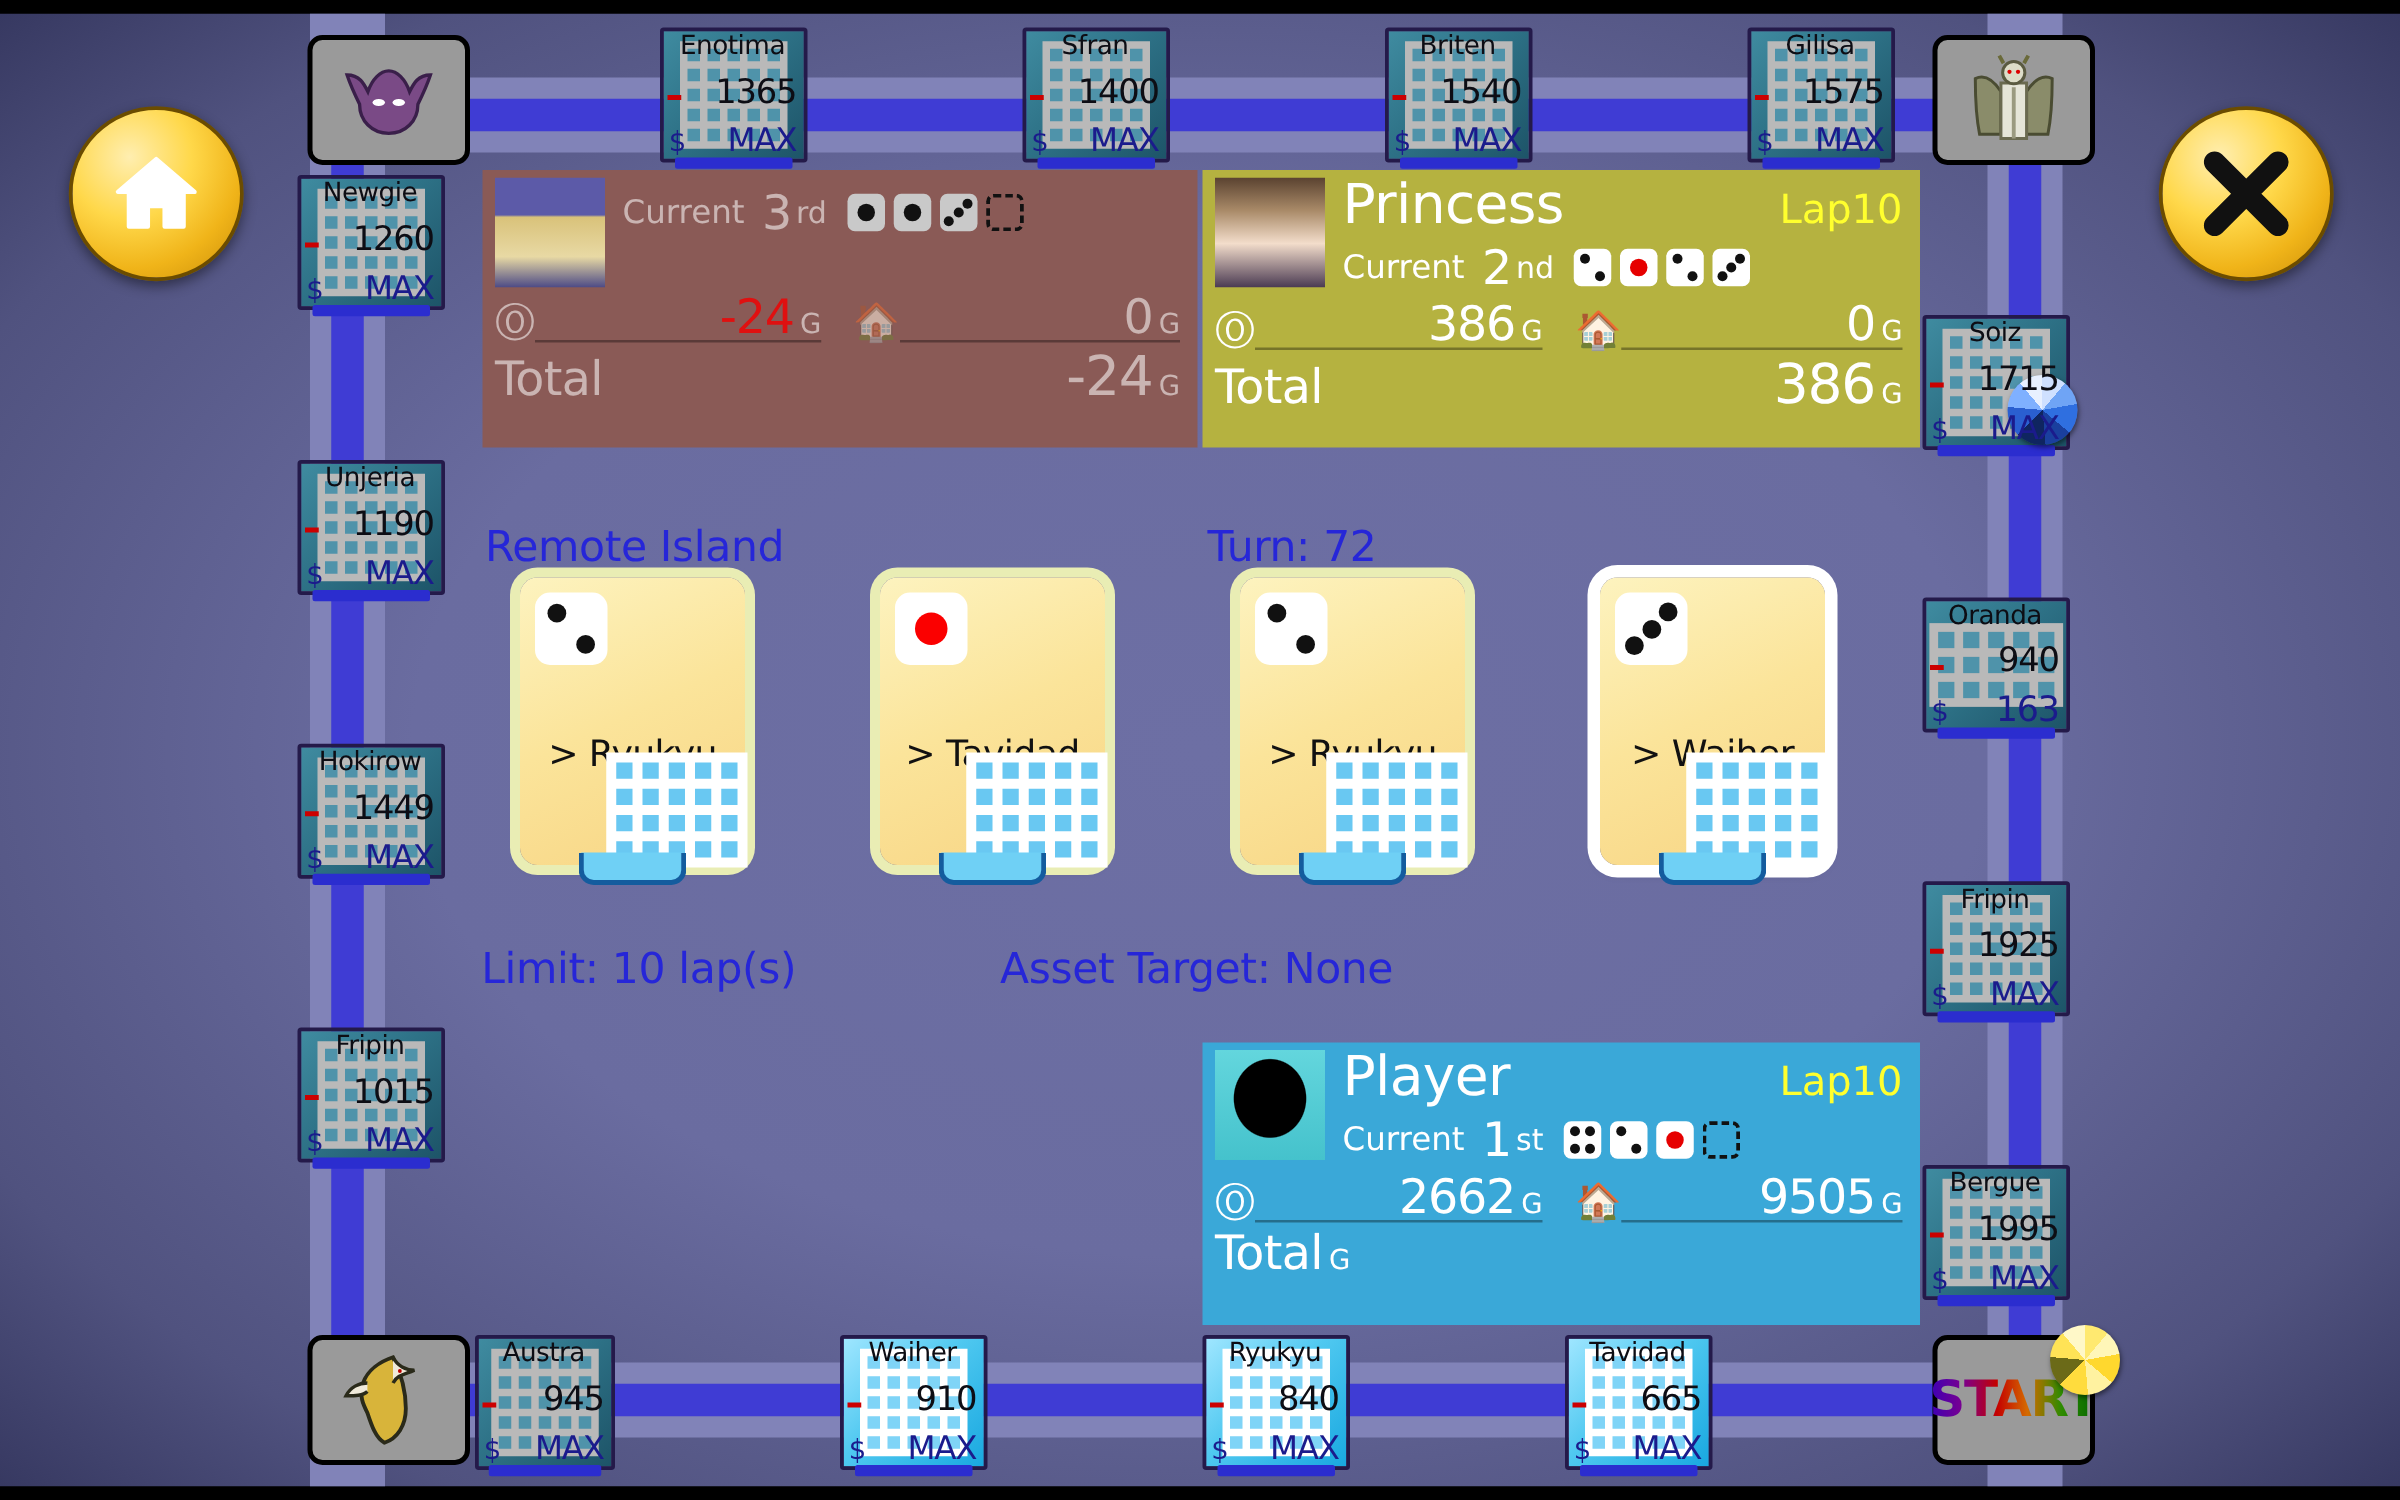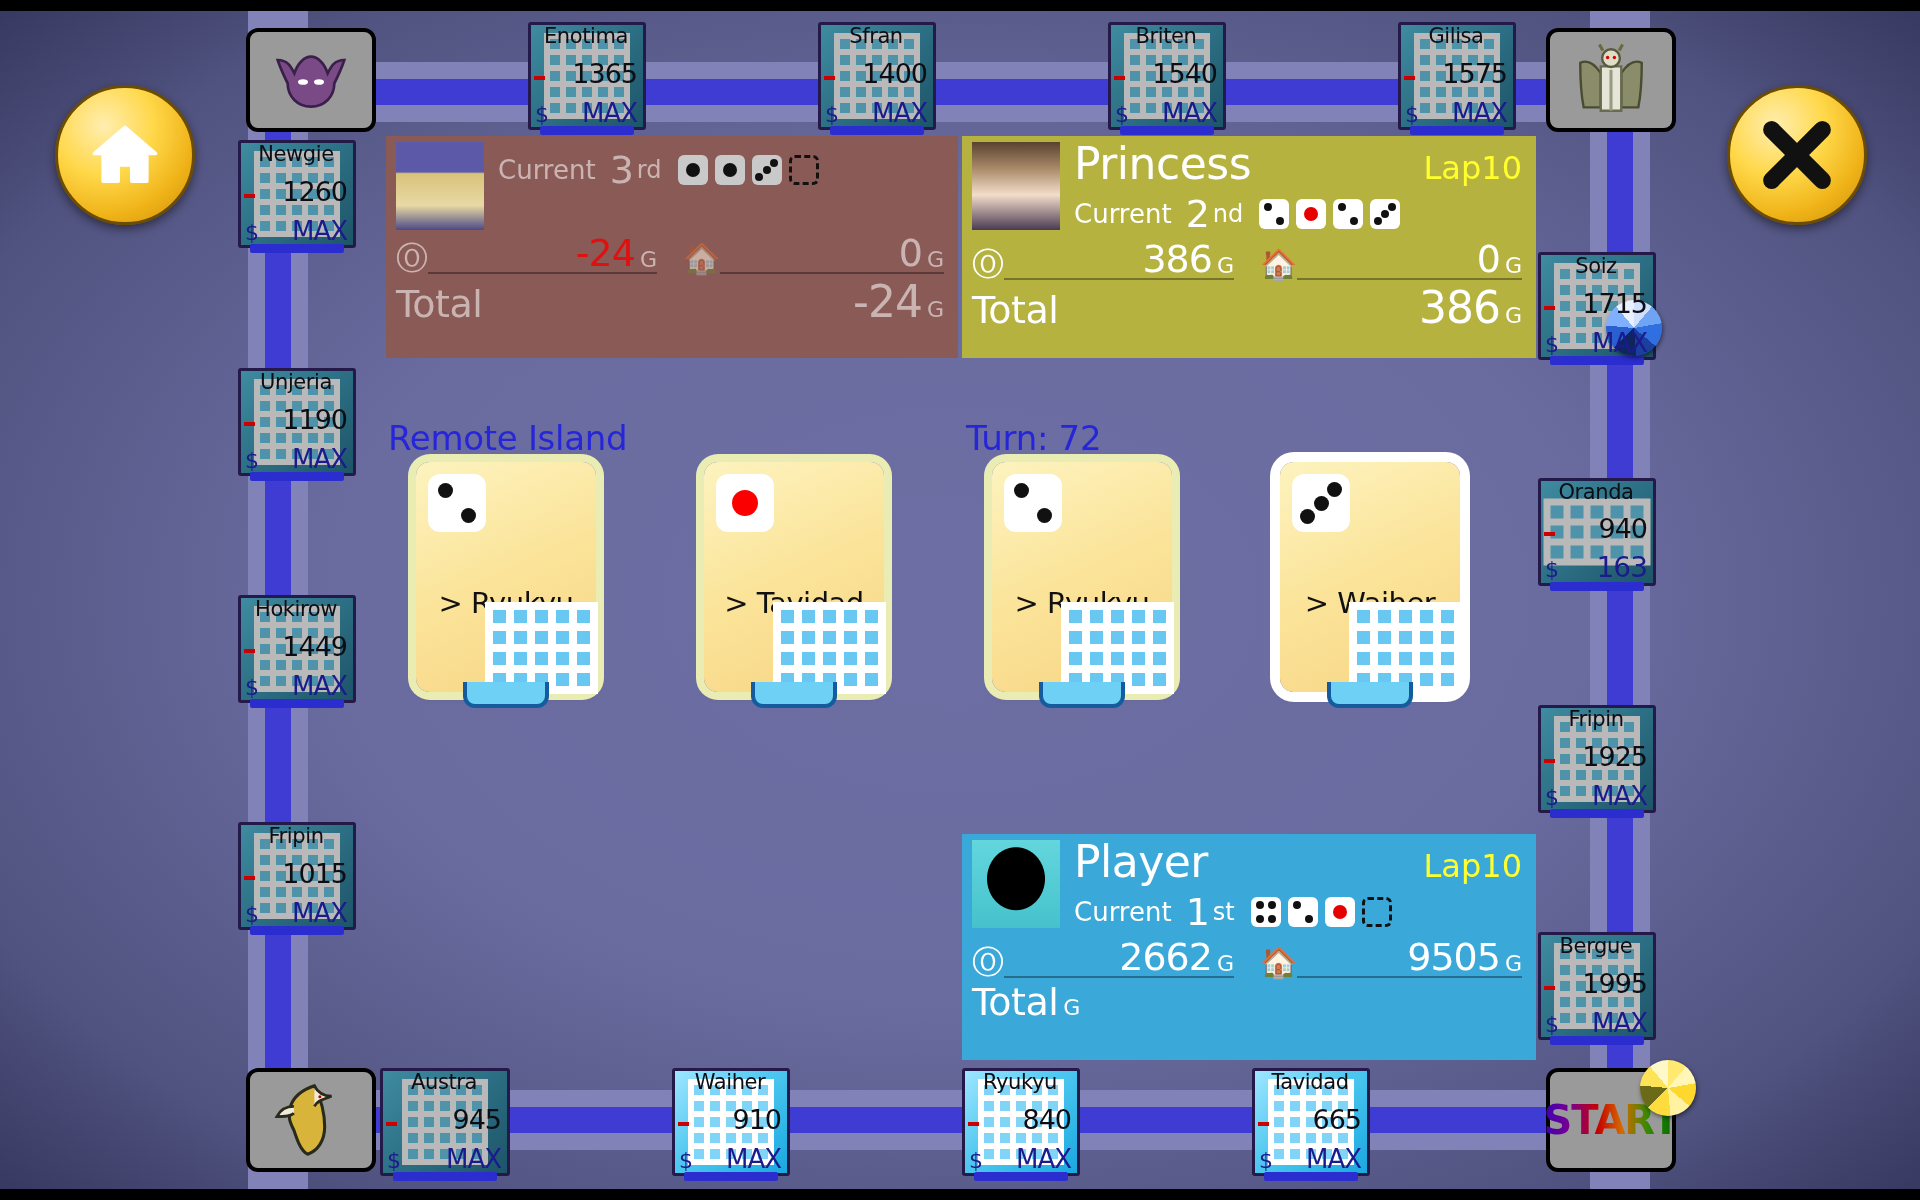--- a/index.html
+++ b/index.html
@@ -700,21 +700,21 @@
               <span class="tprice">1995</span>
             </div>
             <div class="trow2">
               <span class="tdollar">$</span>
               <span class="tmax">MAX</span>
             </div>
           </div>
         </div>
         <div class="baseshadow"></div>
       </div>
-      <div class="tile teal" style="left: 380px; top: 1068px; width: 130px; height: 108px;">
+      <div class="tile teal" style="left: 380px; top: 1068px; width: 112px; height: 108px;">
         <div class="inner">
           <div class="bldg">
             <div style="display: grid; grid-template-columns: repeat(5, 10px); gap: 6px; padding: 6px; background: rgb(185, 185, 185);">
               <i style="width: 10px; height: 10px; background: rgb(79, 147, 170);"></i>
               <i style="width: 10px; height: 10px; background: rgb(79, 147, 170);"></i>
               <i style="width: 10px; height: 10px; background: rgb(79, 147, 170);"></i>
               <i style="width: 10px; height: 10px; background: rgb(79, 147, 170);"></i>
               <i style="width: 10px; height: 10px; background: rgb(79, 147, 170);"></i>
               <i style="width: 10px; height: 10px; background: rgb(79, 147, 170);"></i>
               <i style="width: 10px; height: 10px; background: rgb(79, 147, 170);"></i>
@@ -1176,13 +1176,15 @@
             <i style="width: 13px; height: 13px; background: rgb(105, 200, 242);"></i>
             <i style="width: 13px; height: 13px; background: rgb(105, 200, 242);"></i>
           </div>
         </div>
         <div class="ctab"></div>
       </div>
     </div>
 
   <div class="blbl" style="left:388px;top:418px;">Remote Island</div>
   <div class="blbl" style="left:966px;top:418px;">Turn: 72</div>
+  <div class="blbl" style="left:385px;top:755px;">Limit: 10 lap(s)</div>
+  <div class="blbl" style="left:800px;top:755px;">Asset Target: None</div>
 </div>
 
 </body></html>

